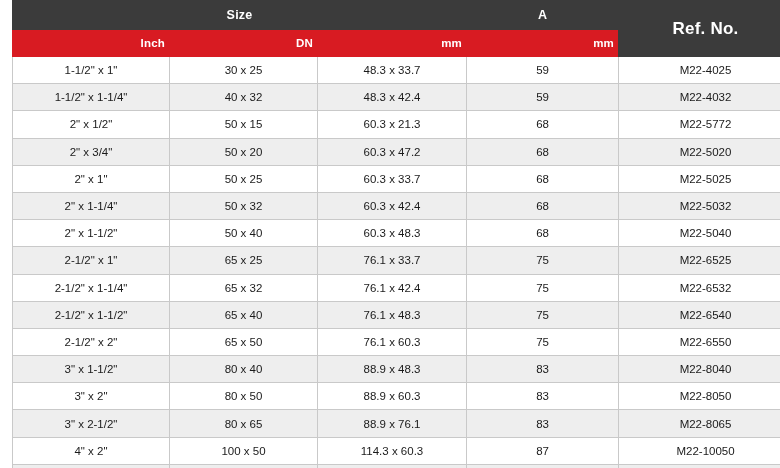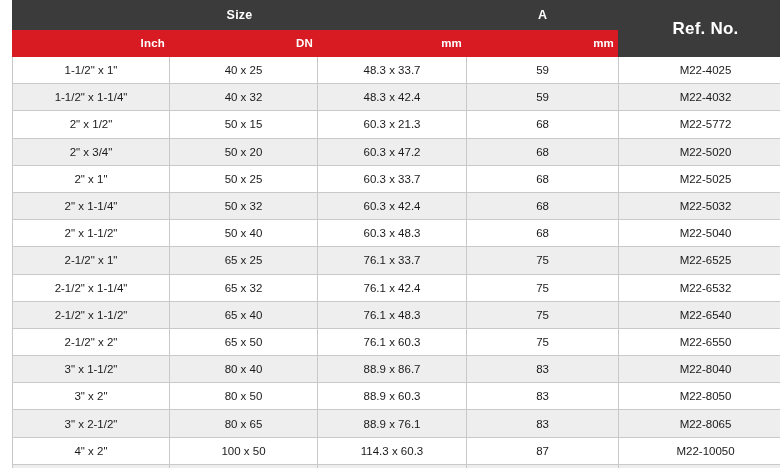--- a/index.html
+++ b/index.html
@@ -98,21 +98,21 @@
       <tr class="unit-row">
         <th>Inch</th>
         <th>DN</th>
         <th>mm</th>
         <th>mm</th>
       </tr>
     </thead>
     <tbody id="spec-body">
         <tr>
           <td class="inch-cell">1-1/2" x 1"</td>
-          <td>40 x 25</td>
+          <td>30 x 25</td>
           <td>48.3 x 33.7</td>
           <td>59</td>
           <td class="ref-cell">M22-4025</td>
         </tr>
         <tr class="alt">
           <td class="inch-cell">1-1/2" x 1-1/4"</td>
           <td>40 x 32</td>
           <td>48.3 x 42.4</td>
           <td>59</td>
           <td class="ref-cell">M22-4032</td>
@@ -176,21 +176,21 @@
         <tr>
           <td class="inch-cell">2-1/2" x 2"</td>
           <td>65 x 50</td>
           <td>76.1 x 60.3</td>
           <td>75</td>
           <td class="ref-cell">M22-6550</td>
         </tr>
         <tr class="alt">
           <td class="inch-cell">3" x 1-1/2"</td>
           <td>80 x 40</td>
-          <td>88.9 x 86.7</td>
+          <td>88.9 x 48.3</td>
           <td>83</td>
           <td class="ref-cell">M22-8040</td>
         </tr>
         <tr>
           <td class="inch-cell">3" x 2"</td>
           <td>80 x 50</td>
           <td>88.9 x 60.3</td>
           <td>83</td>
           <td class="ref-cell">M22-8050</td>
         </tr>

